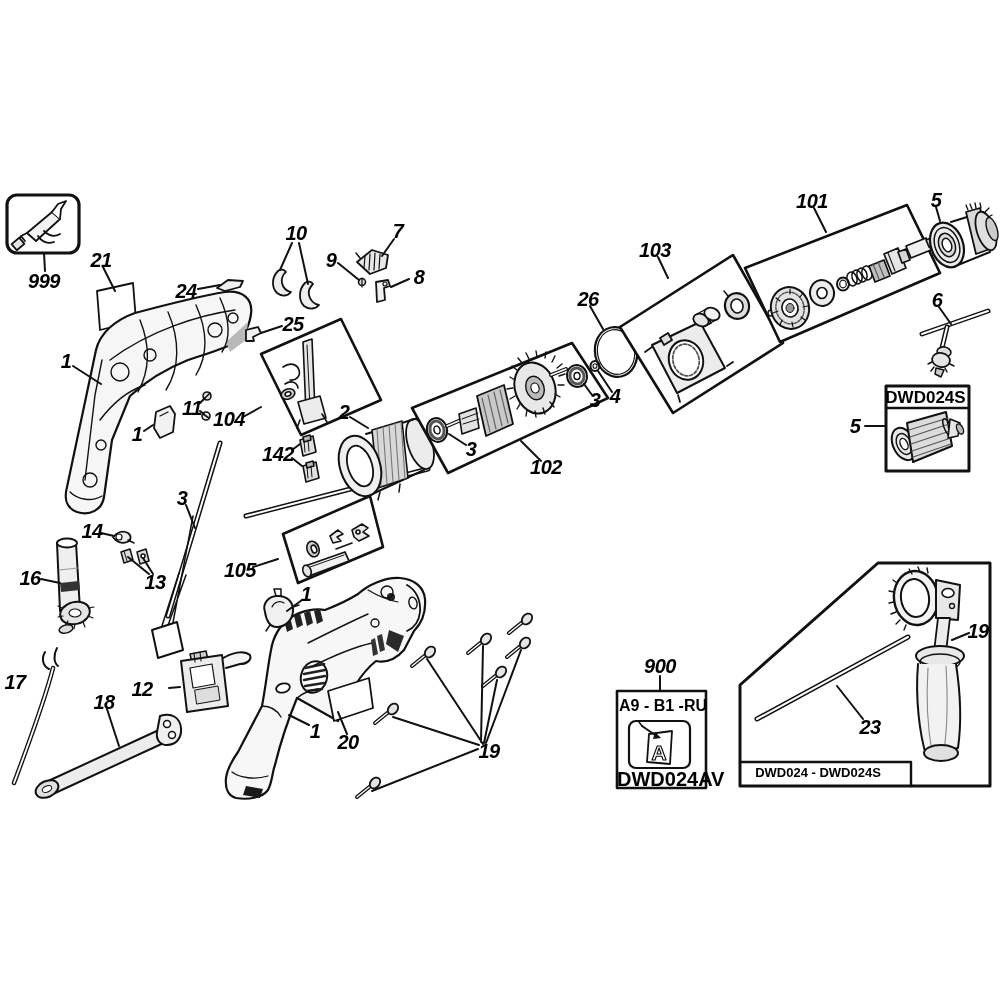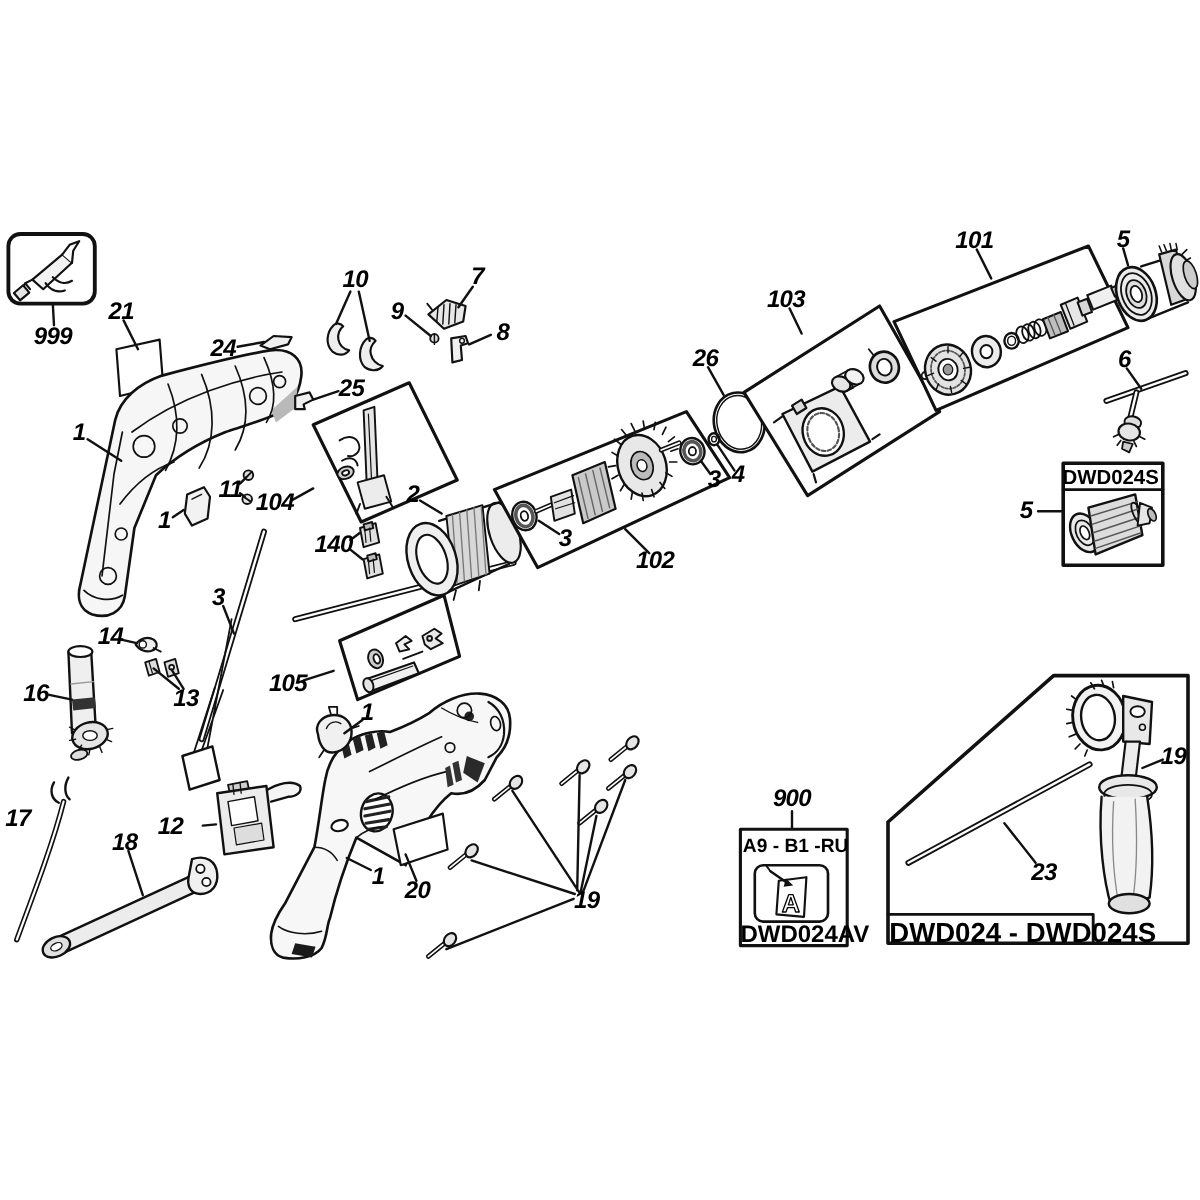--- a/index.html
+++ b/index.html
@@ -5,21 +5,21 @@
   html,body{margin:0;padding:0;background:#fff;}
   .stage{position:relative;width:1000px;height:1000px;background:#fff;overflow:hidden;
          font-family:"Liberation Sans",sans-serif;}
   .art{position:absolute;left:0;top:0;}
   .co{position:absolute;transform:translate(-50%,-50%);font-weight:bold;font-size:20px;
       color:#000;white-space:nowrap;letter-spacing:-0.5px;line-height:1;font-style:italic;}
   .boxtxt{position:absolute;font-weight:bold;color:#000;text-align:center;white-space:nowrap;line-height:1;}
   .t-dwd024s{left:874px;top:389px;width:103px;font-size:17px;}
   .t-kit-title{left:619px;top:698px;width:88px;font-size:16px;}
   .t-kit-code{left:617px;top:769px;width:92px;font-size:20px;}
-  .t-handle-kit{left:741px;top:766px;width:154px;font-size:23px;}
+  .t-handle-kit{left:741px;top:766px;width:154px;font-size:13px;}
 </style>
 </head>
 <body>
 
 <div class="stage">
 
 <svg class="art" width="1000" height="1000" viewBox="0 0 1000 1000">
  <g stroke="#111" stroke-width="2" fill="none" stroke-linecap="round" stroke-linejoin="round">
 
   <g>
@@ -452,21 +452,21 @@
 <div class="co" style="left:186px;top:291px">24</div>
 <div class="co" style="left:296px;top:233px">10</div>
 <div class="co" style="left:331px;top:260px">9</div>
 <div class="co" style="left:398px;top:231px">7</div>
 <div class="co" style="left:419px;top:277px">8</div>
 <div class="co" style="left:293px;top:324px">25</div>
 <div class="co" style="left:66px;top:361px">1</div>
 <div class="co" style="left:192px;top:408px">11</div>
 <div class="co" style="left:229px;top:419px">104</div>
 <div class="co" style="left:137px;top:434px">1</div>
-<div class="co" style="left:278px;top:454px">140</div>
+<div class="co" style="left:278px;top:454px">142</div>
 <div class="co" style="left:344px;top:412px">2</div>
 <div class="co" style="left:471px;top:449px">3</div>
 <div class="co" style="left:546px;top:467px">102</div>
 <div class="co" style="left:595px;top:400px">3</div>
 <div class="co" style="left:615px;top:396px">4</div>
 <div class="co" style="left:588px;top:299px">26</div>
 <div class="co" style="left:655px;top:250px">103</div>
 <div class="co" style="left:812px;top:201px">101</div>
 <div class="co" style="left:936px;top:200px">5</div>
 <div class="co" style="left:937px;top:300px">6</div>

